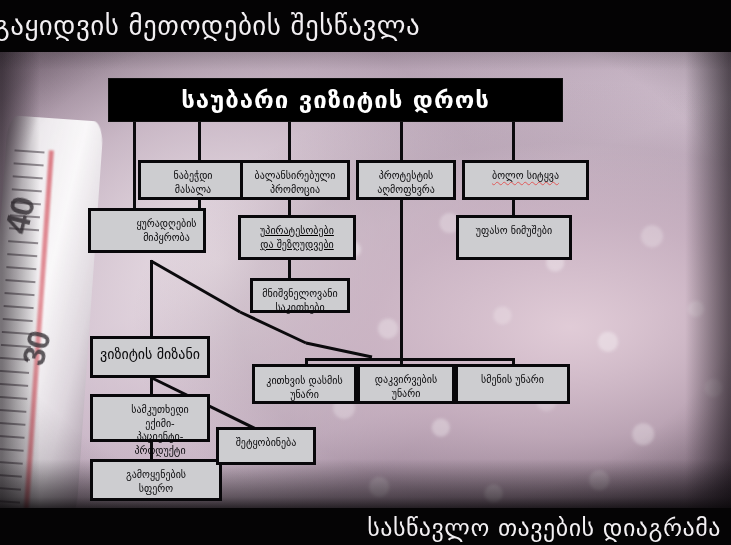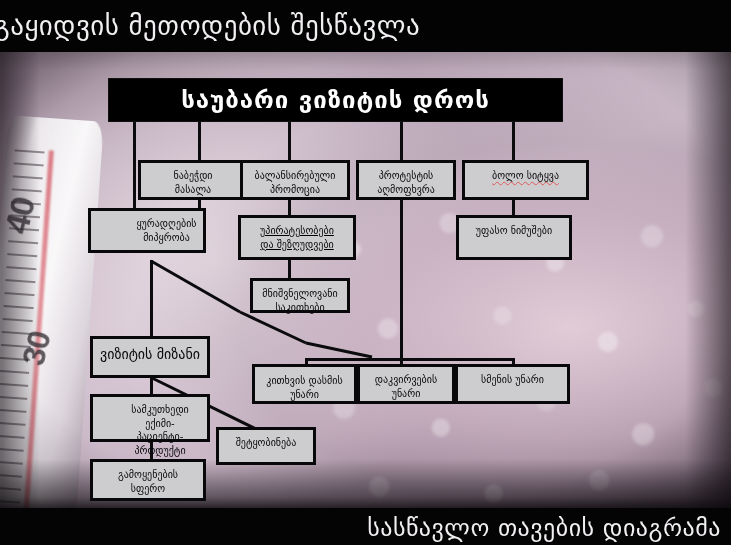--- a/index.html
+++ b/index.html
@@ -286,21 +286,21 @@
   <div class="node" style="left:90px; top:336px; width:120px; height:42px;">
     <span class="lbl big">ვიზიტის მიზანი</span>
   </div>
 
   <div class="node" style="left:90px; top:394px; width:120px; height:48px;padding-left:20px;">
     <span class="lbl">
       <span>სამკუთხედი ექიმი-</span><br><span>პაციენტი-</span><br><span>პროდუქტი</span>
     </span>
   </div>
 
-  <div class="node" style="left:90px; top:459px; width:116px; height:42px;">
+  <div class="node" style="left:90px; top:459px; width:132px; height:42px;">
     <span class="lbl">
       <span>გამოყენების</span><br><span>სფერო</span>
     </span>
   </div>
 
   <div class="node" style="left:216px; top:427px; width:100px; height:38px;">
     <span class="lbl">შეტყობინება</span>
   </div>
 
   <div class="node" style="left:252px; top:364px; width:105px; height:40px;align-items:flex-end;">

